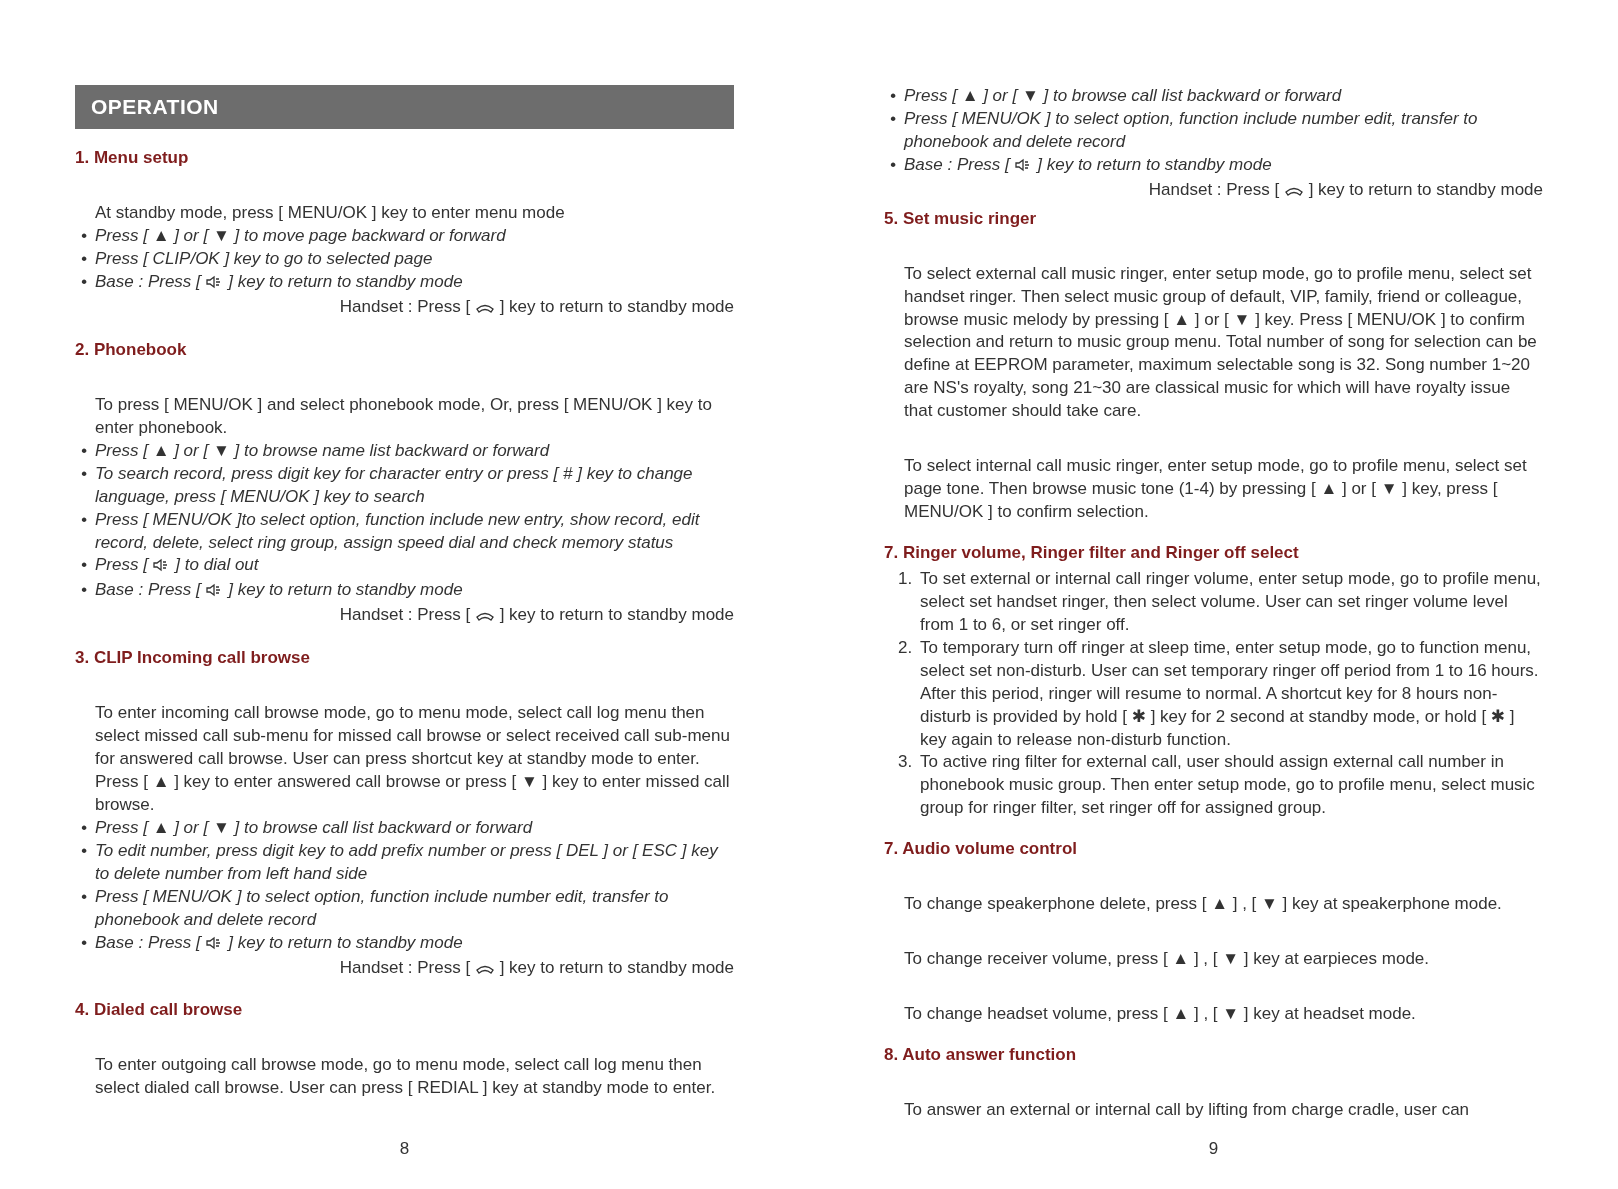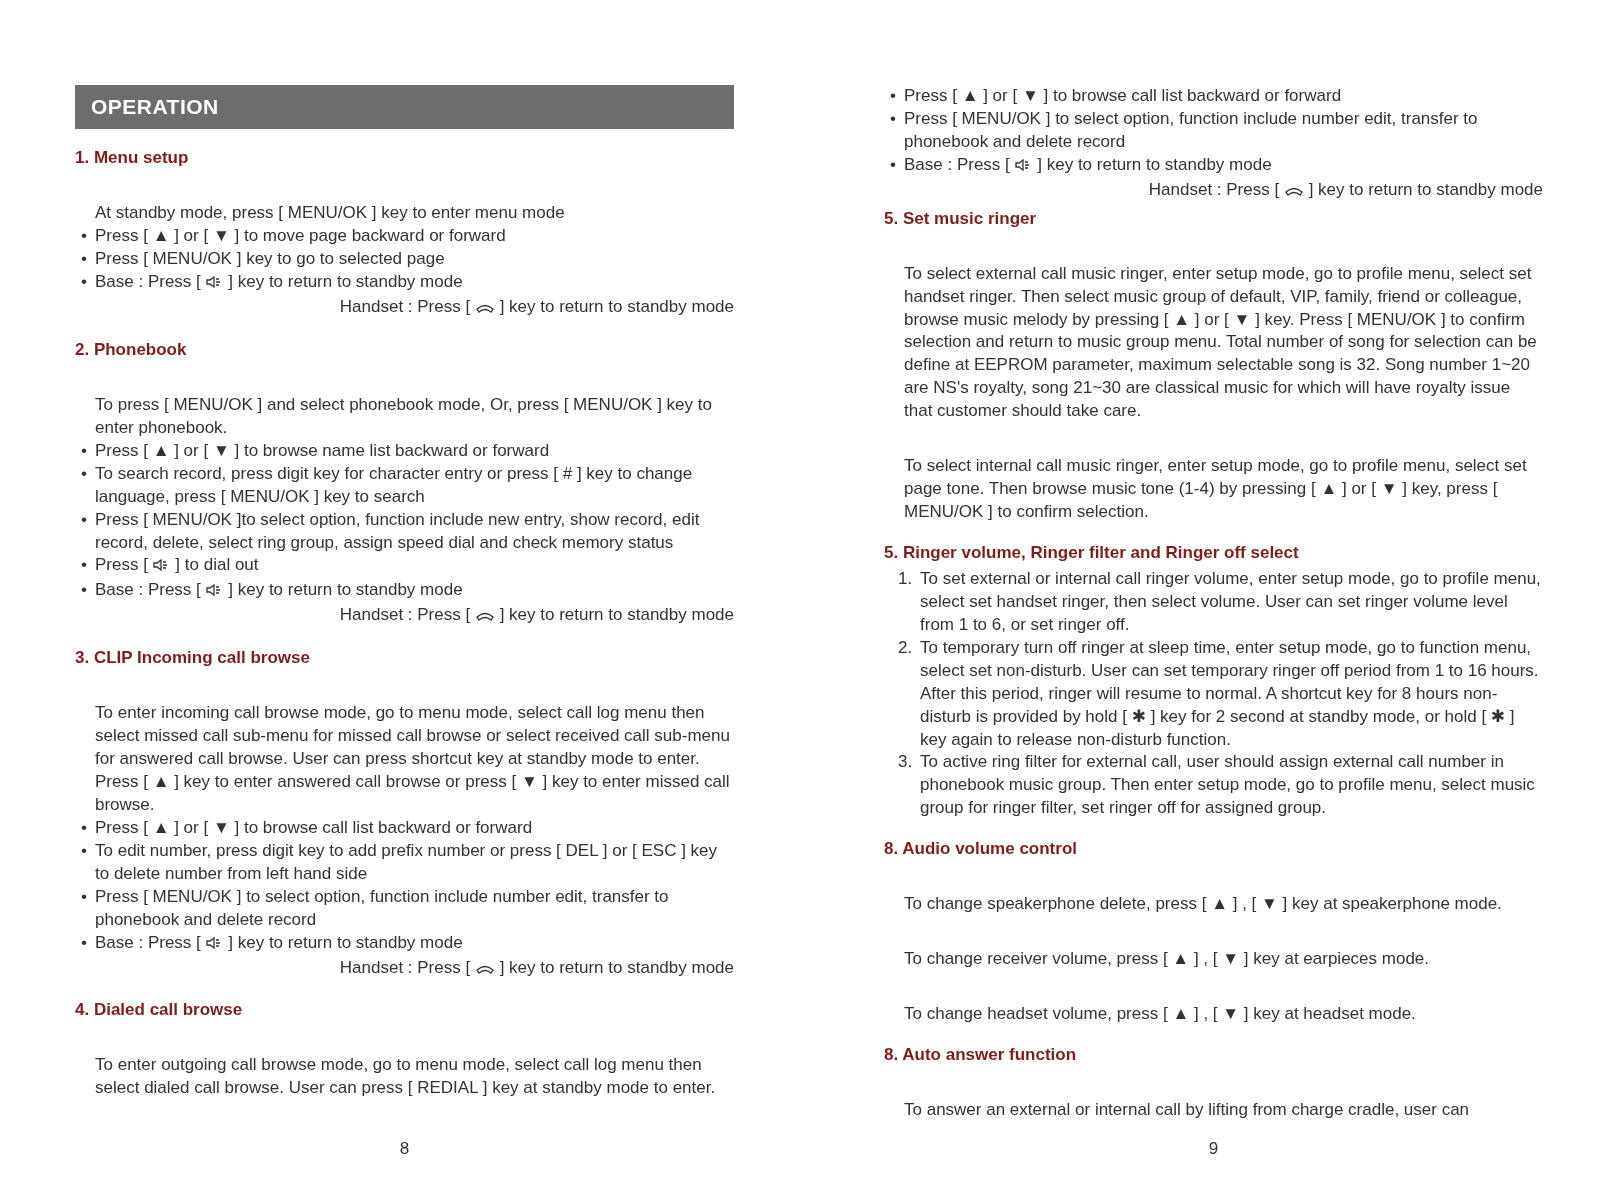--- a/index.html
+++ b/index.html
@@ -40,20 +40,21 @@
     color: #7f1d1d;
   }
   .section-title:first-of-type { margin-top: 0; }
   .indent {
     padding-left: 20px;
     margin-top: 32px;
   }
   .bullet-line {
     padding-left: 20px;
     position: relative;
+    font-style: italic;
   }
   .bullet-line::before {
     content: "•";
     position: absolute;
     left: 6px;
     top: 0;
   }
   .bullet-indent {
     padding-left: 30px;
     text-align: right;
@@ -85,21 +86,21 @@
 <div class="page-container">
 
   <div class="page">
     <div class="section-header">OPERATION</div>
 
     <div class="section-title">1. Menu setup</div>
     <div class="indent">At standby mode, press [ MENU/OK ] key to enter menu mode</div>
     <div class="bullet-line">
       <span>Press [ </span><span>▲</span><span> ] or [ </span><span>▼</span><span> ] to move page backward or forward</span>
     </div>
-    <div class="bullet-line">Press [ MENU/OK ] key to go to selected page</div>
+    <div class="bullet-line">Press [ CLIP/OK ] key to go to selected page</div>
     <div class="bullet-line">
       <span>Base : Press [ </span><span class="icon"><svg width="18" height="14" viewBox="0 0 18 14">
             <path d="M1 5 L4 5 L8 2 L8 12 L4 9 L1 9 Z M10 4 L13 4 M10 7 L14 7 M10 10 L13 10" fill="none" stroke="#333" stroke-width="1.3"></path>
           </svg></span><span> ] key to return to standby mode</span>
     </div>
     <div class="bullet-indent">
       <span>Handset : Press [ </span><span class="icon"><svg width="20" height="12" viewBox="0 0 20 12">
             <path d="M2 7 Q10 0 18 7 L16 10 Q10 5 4 10 Z" fill="none" stroke="#333" stroke-width="1.3"></path>
           </svg></span><span> ] key to return to standby mode</span>
     </div>
@@ -173,28 +174,28 @@
     </div>
 
     <div class="section-title" style="margin-top:4px;">5. Set music ringer</div>
     <div class="indent">
       <span>To select external call music ringer, enter setup mode, go to profile menu, select set handset ringer. Then select music group of default, VIP, family, friend or colleague, browse music melody by pressing [ </span><span>▲</span><span> ] or [ </span><span>▼</span><span> ] key. Press [ MENU/OK ] to confirm selection and return to music group menu. Total number of song for selection can be define at EEPROM parameter, maximum selectable song is 32. Song number 1~20 are NS's royalty, song 21~30 are classical music for which will have royalty issue that customer should take care.</span>
     </div>
     <div class="indent">
       <span>To select internal call music ringer, enter setup mode, go to profile menu, select set page tone. Then browse music tone (1-4) by pressing [ </span><span>▲</span><span> ] or [ </span><span>▼</span><span> ] key, press [ MENU/OK ] to confirm selection.</span>
     </div>
 
-    <div class="section-title">5. Ringer volume, Ringer filter and Ringer off select</div>
+    <div class="section-title">7. Ringer volume, Ringer filter and Ringer off select</div>
     <div class="num-item"><span class="num">1.</span><span>To set external or internal call ringer volume, enter setup mode, go to profile menu, select set handset ringer, then select volume. User can set ringer volume level from 1 to 6, or set ringer off.</span></div>
     <div class="num-item"><span class="num">2.</span>
       <span>To temporary turn off ringer at sleep time, enter setup mode, go to function menu, select set non-disturb. User can set temporary ringer off period from 1 to 16 hours. After this period, ringer will resume to normal. A shortcut key for 8 hours non-disturb is provided by hold [ </span><span>✱</span><span> ] key for 2 second at standby mode, or hold [ </span><span>✱</span><span> ] key again to release non-disturb function.</span>
     </div>
     <div class="num-item"><span class="num">3.</span><span>To active ring filter for external call, user should assign external call number in phonebook music group. Then enter setup mode, go to profile menu, select music group for ringer filter, set ringer off for assigned group.</span></div>
 
-    <div class="section-title">8. Audio volume control</div>
+    <div class="section-title">7. Audio volume control</div>
     <div class="indent">
       <span>To change speakerphone delete, press [ </span><span>▲</span><span> ] , [ </span><span>▼</span><span> ] key at speakerphone mode.</span>
     </div>
     <div class="indent">
       <span>To change receiver volume, press [ </span><span>▲</span><span> ] , [ </span><span>▼</span><span> ] key at earpieces mode.</span>
     </div>
     <div class="indent">
       <span>To change headset volume, press [ </span><span>▲</span><span> ] , [ </span><span>▼</span><span> ] key at headset mode.</span>
     </div>
 

